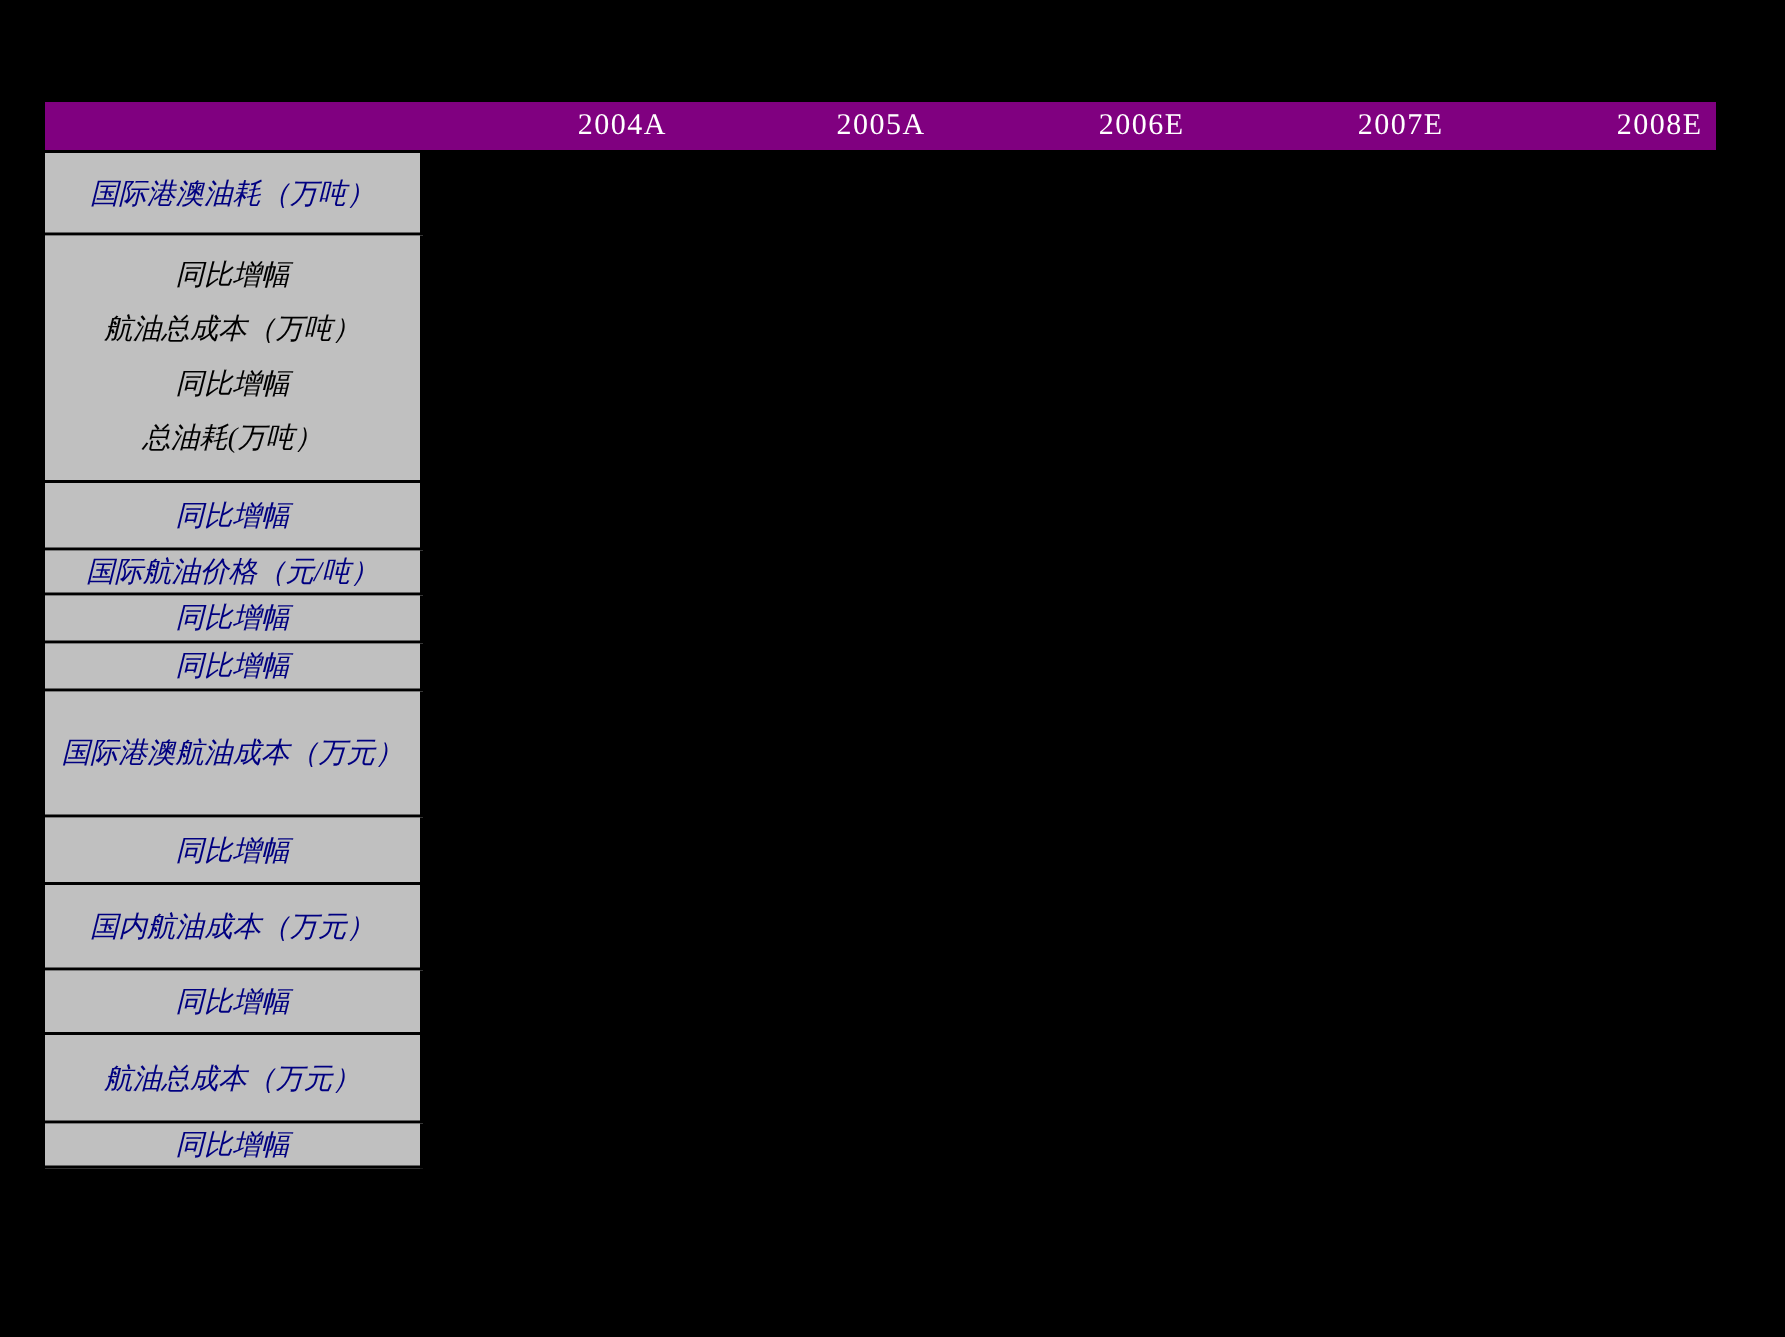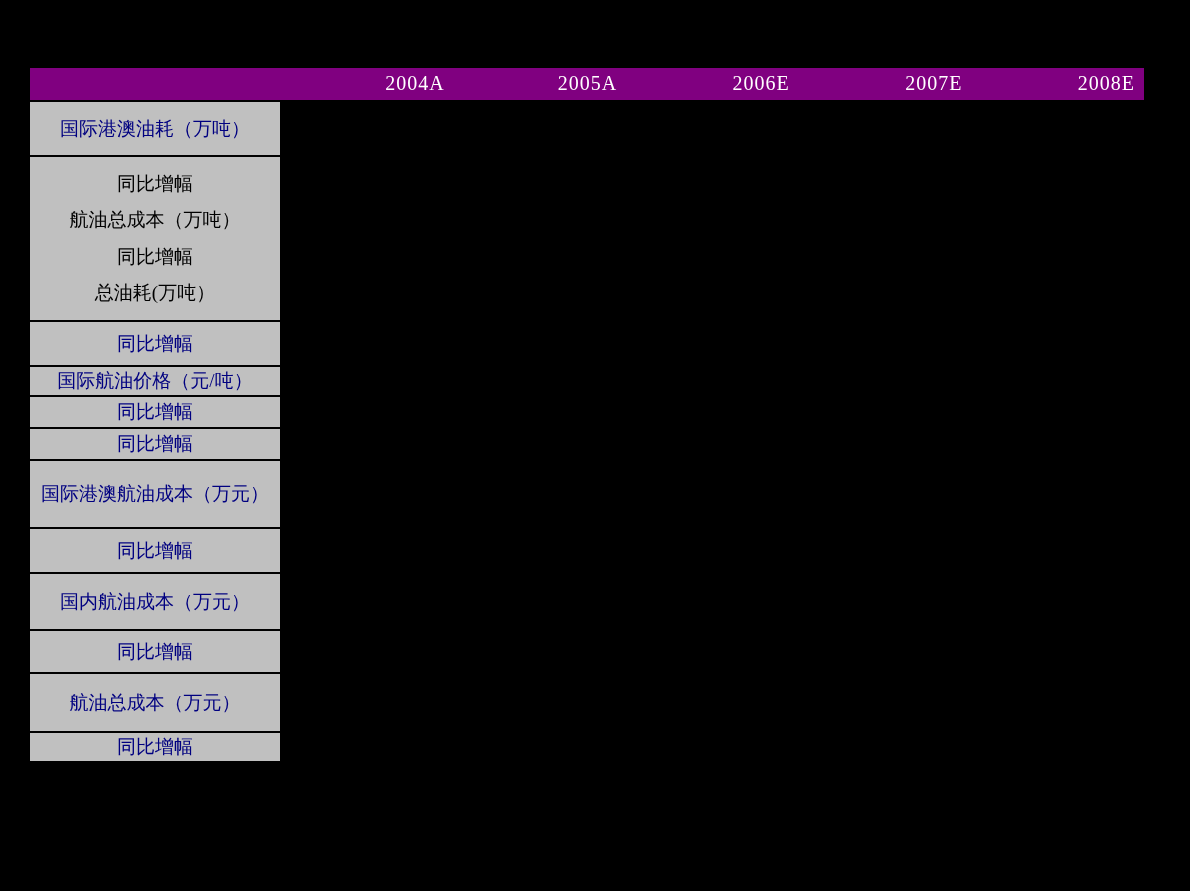--- a/index.html
+++ b/index.html
@@ -34,20 +34,21 @@
     letter-spacing: 1px;
     line-height: 31px;
     text-align: right;
     padding-right: 9px;
     white-space: nowrap;
   }
   
   .label-col {
     width: 252px;
     border-top: 2px solid #000000;
+    font-style: italic;
   }
   .lrow {
     background: #c0c0c0;
     border-bottom: 2px solid #000000;
     border-right: 2px solid #000000;
     color: #000080;
     font-size: 19px;
     display: flex;
     align-items: center;
     justify-content: center;
@@ -59,21 +60,21 @@
     justify-content: space-evenly;
     color: #000000;
   }
   .lrow.multi span { display: block; line-height: 20px; }
   .h55  { height: 55px; }
   .h165 { height: 165px; }
   .h45  { height: 45px; }
   .h46  { height: 30px; }
   .h32  { height: 32px; }
   .h63  { height: 63px; }
-  .h68  { height: 68px; }
+  .h68  { height: 84px; }
   .h57  { height: 57px; }
   .h43  { height: 43px; }
   .h59  { height: 59px; }
   .h30  { height: 30px; }
   
   .data-area {
     position: absolute;
     left: 252px; top: 34px;
     width: 862px; height: 742px;
     background: #000000;

